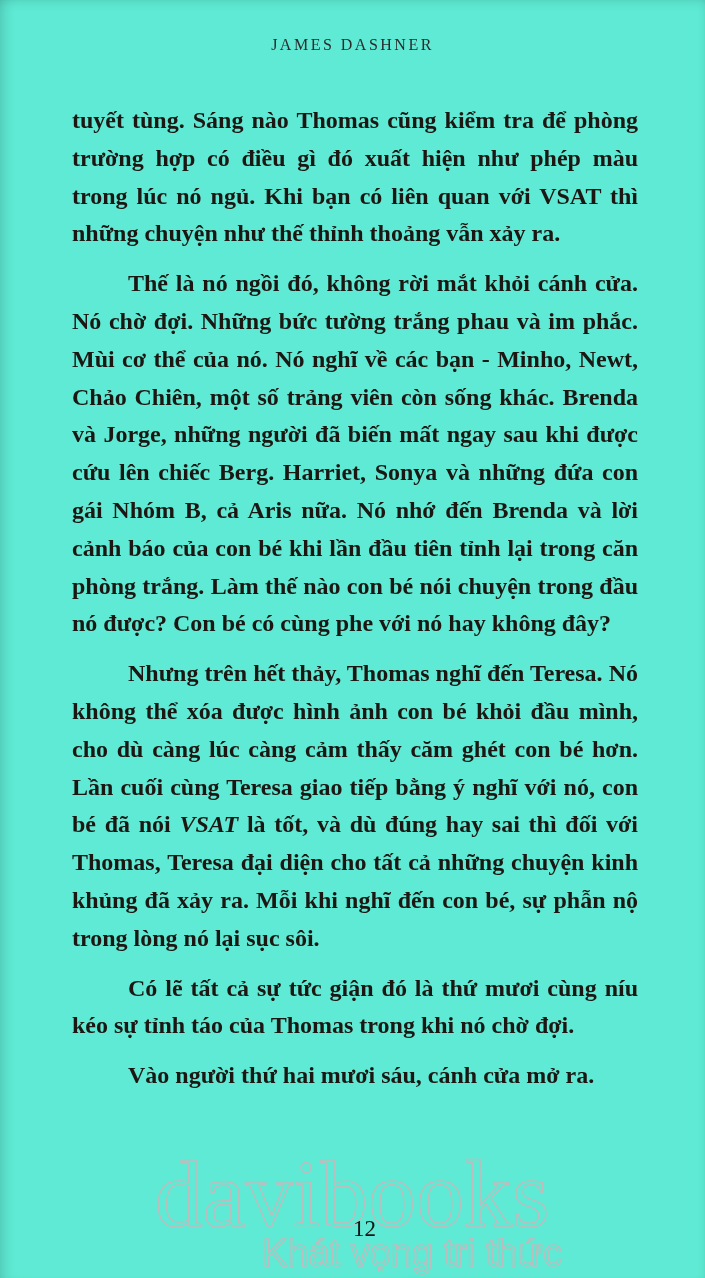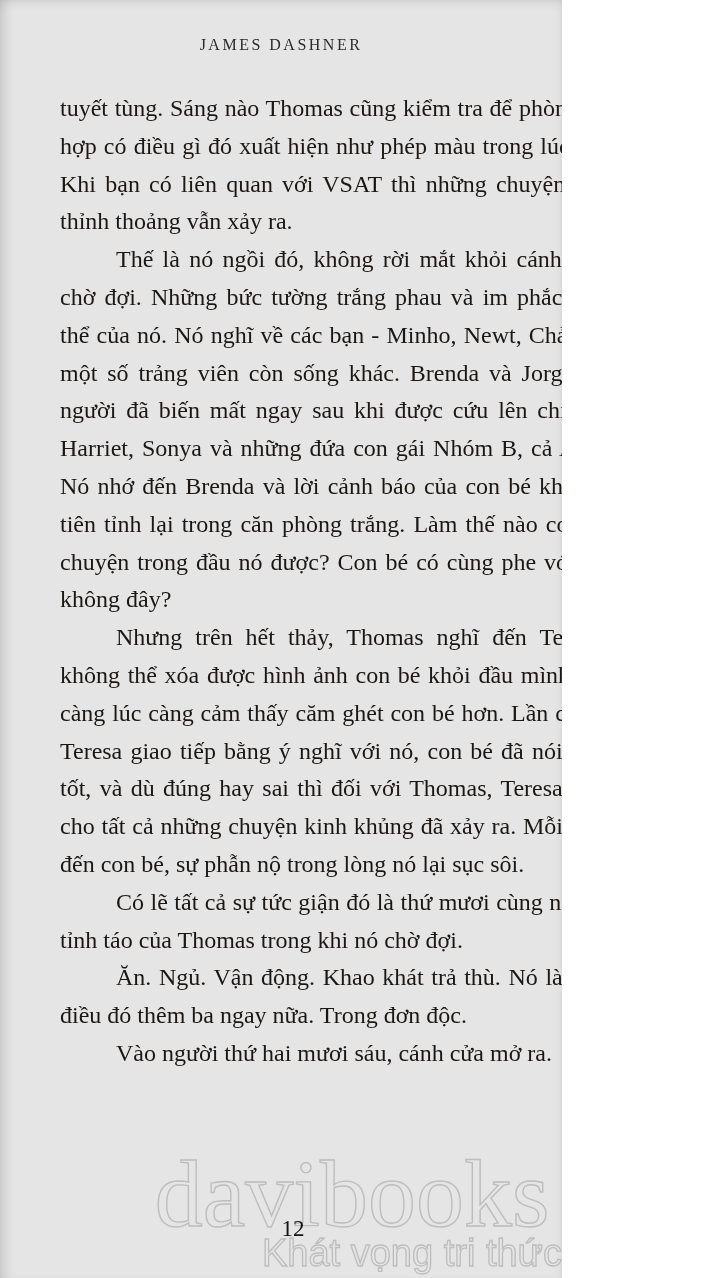--- a/index.html
+++ b/index.html
@@ -2,23 +2,23 @@
 <html><head>
 <meta charset="utf-8">
 <style>
   html, body {
     margin: 0;
     padding: 0;
     background: #ffffff;
   }
   .page {
     position: relative;
-    width: 562px;
+    width: 705px;
     height: 1278px;
-    background: #e5e5e5;
+    background: #5eead4;
     overflow: hidden;
     font-family: "Liberation Serif", "DejaVu Serif", serif;
     
     box-shadow: inset 12px 0 14px -10px rgba(0,0,0,0.18),
                 inset 0 10px 12px -9px rgba(0,0,0,0.12),
                 inset -6px 0 8px -6px rgba(0,0,0,0.08);
   }
   .header {
     position: absolute;
     top: 36px;
@@ -33,22 +33,23 @@
     position: absolute;
     top: 90px;
     left: 60px;
     width: 590px;
     font-size: 24px;
     line-height: 37.8px;
     color: #1c1713;
     text-align: justify;
   }
   .para {
-    margin: 0;
+    margin: 12px;
     text-indent: 0;
+    font-weight: bold;
   }
   .para.indent {
     text-indent: 56px;
   }
   .italic {
     font-style: italic;
   }
   .page-number {
     position: absolute;
     top: 1216px;
@@ -83,21 +84,20 @@
 
 <div class="page">
 
   <div class="header">JAMES DASHNER</div>
 
   <div class="body-text">
       <p class="para"><span>tuyết tùng. Sáng nào Thomas cũng kiểm tra để phòng trường hợp có điều gì đó xuất hiện như phép màu trong lúc nó ngủ. Khi bạn có liên quan với VSAT thì những chuyện như thế thỉnh thoảng vẫn xảy ra.</span></p>
       <p class="para indent"><span>Thế là nó ngồi đó, không rời mắt khỏi cánh cửa. Nó chờ đợi. Những bức tường trắng phau và im phắc. Mùi cơ thể của nó. Nó nghĩ về các bạn - Minho, Newt, Chảo Chiên, một số trảng viên còn sống khác. Brenda và Jorge, những người đã biến mất ngay sau khi được cứu lên chiếc Berg. Harriet, Sonya và những đứa con gái Nhóm B, cả Aris nữa. Nó nhớ đến Brenda và lời cảnh báo của con bé khi lần đầu tiên tỉnh lại trong căn phòng trắng. Làm thế nào con bé nói chuyện trong đầu nó được? Con bé có cùng phe với nó hay không đây?</span></p>
       <p class="para indent"><span>Nhưng trên hết thảy, Thomas nghĩ đến Teresa. Nó không thể xóa được hình ảnh con bé khỏi đầu mình, cho dù càng lúc càng cảm thấy căm ghét con bé hơn. Lần cuối cùng Teresa giao tiếp bằng ý nghĩ với nó, con bé đã nói </span><span class="italic">VSAT</span><span> là tốt, và dù đúng hay sai thì đối với Thomas, Teresa đại diện cho tất cả những chuyện kinh khủng đã xảy ra. Mỗi khi nghĩ đến con bé, sự phẫn nộ trong lòng nó lại sục sôi.</span></p>
       <p class="para indent"><span>Có lẽ tất cả sự tức giận đó là thứ mươi cùng níu kéo sự tỉnh táo của Thomas trong khi nó chờ đợi.</span></p>
-      <p class="para indent"><span>Ăn. Ngủ. Vận động. Khao khát trả thù. Nó làm những điều đó thêm ba ngay nữa. Trong đơn độc.</span></p>
       <p class="para indent"><span>Vào người thứ hai mươi sáu, cánh cửa mở ra.</span></p>
     </div>
 
   <svg class="watermark" width="705" height="140" viewBox="0 0 705 140" aria-hidden="true">
     <text class="wm-brand" x="352" y="86" text-anchor="middle" stroke="#bdbdbd">davibooks</text>
     <text class="wm-slogan" x="412" y="126" text-anchor="middle" stroke="#bdbdbd">Khát vọng tri thức</text>
   </svg>
 
   <div class="page-number">12</div>
 

